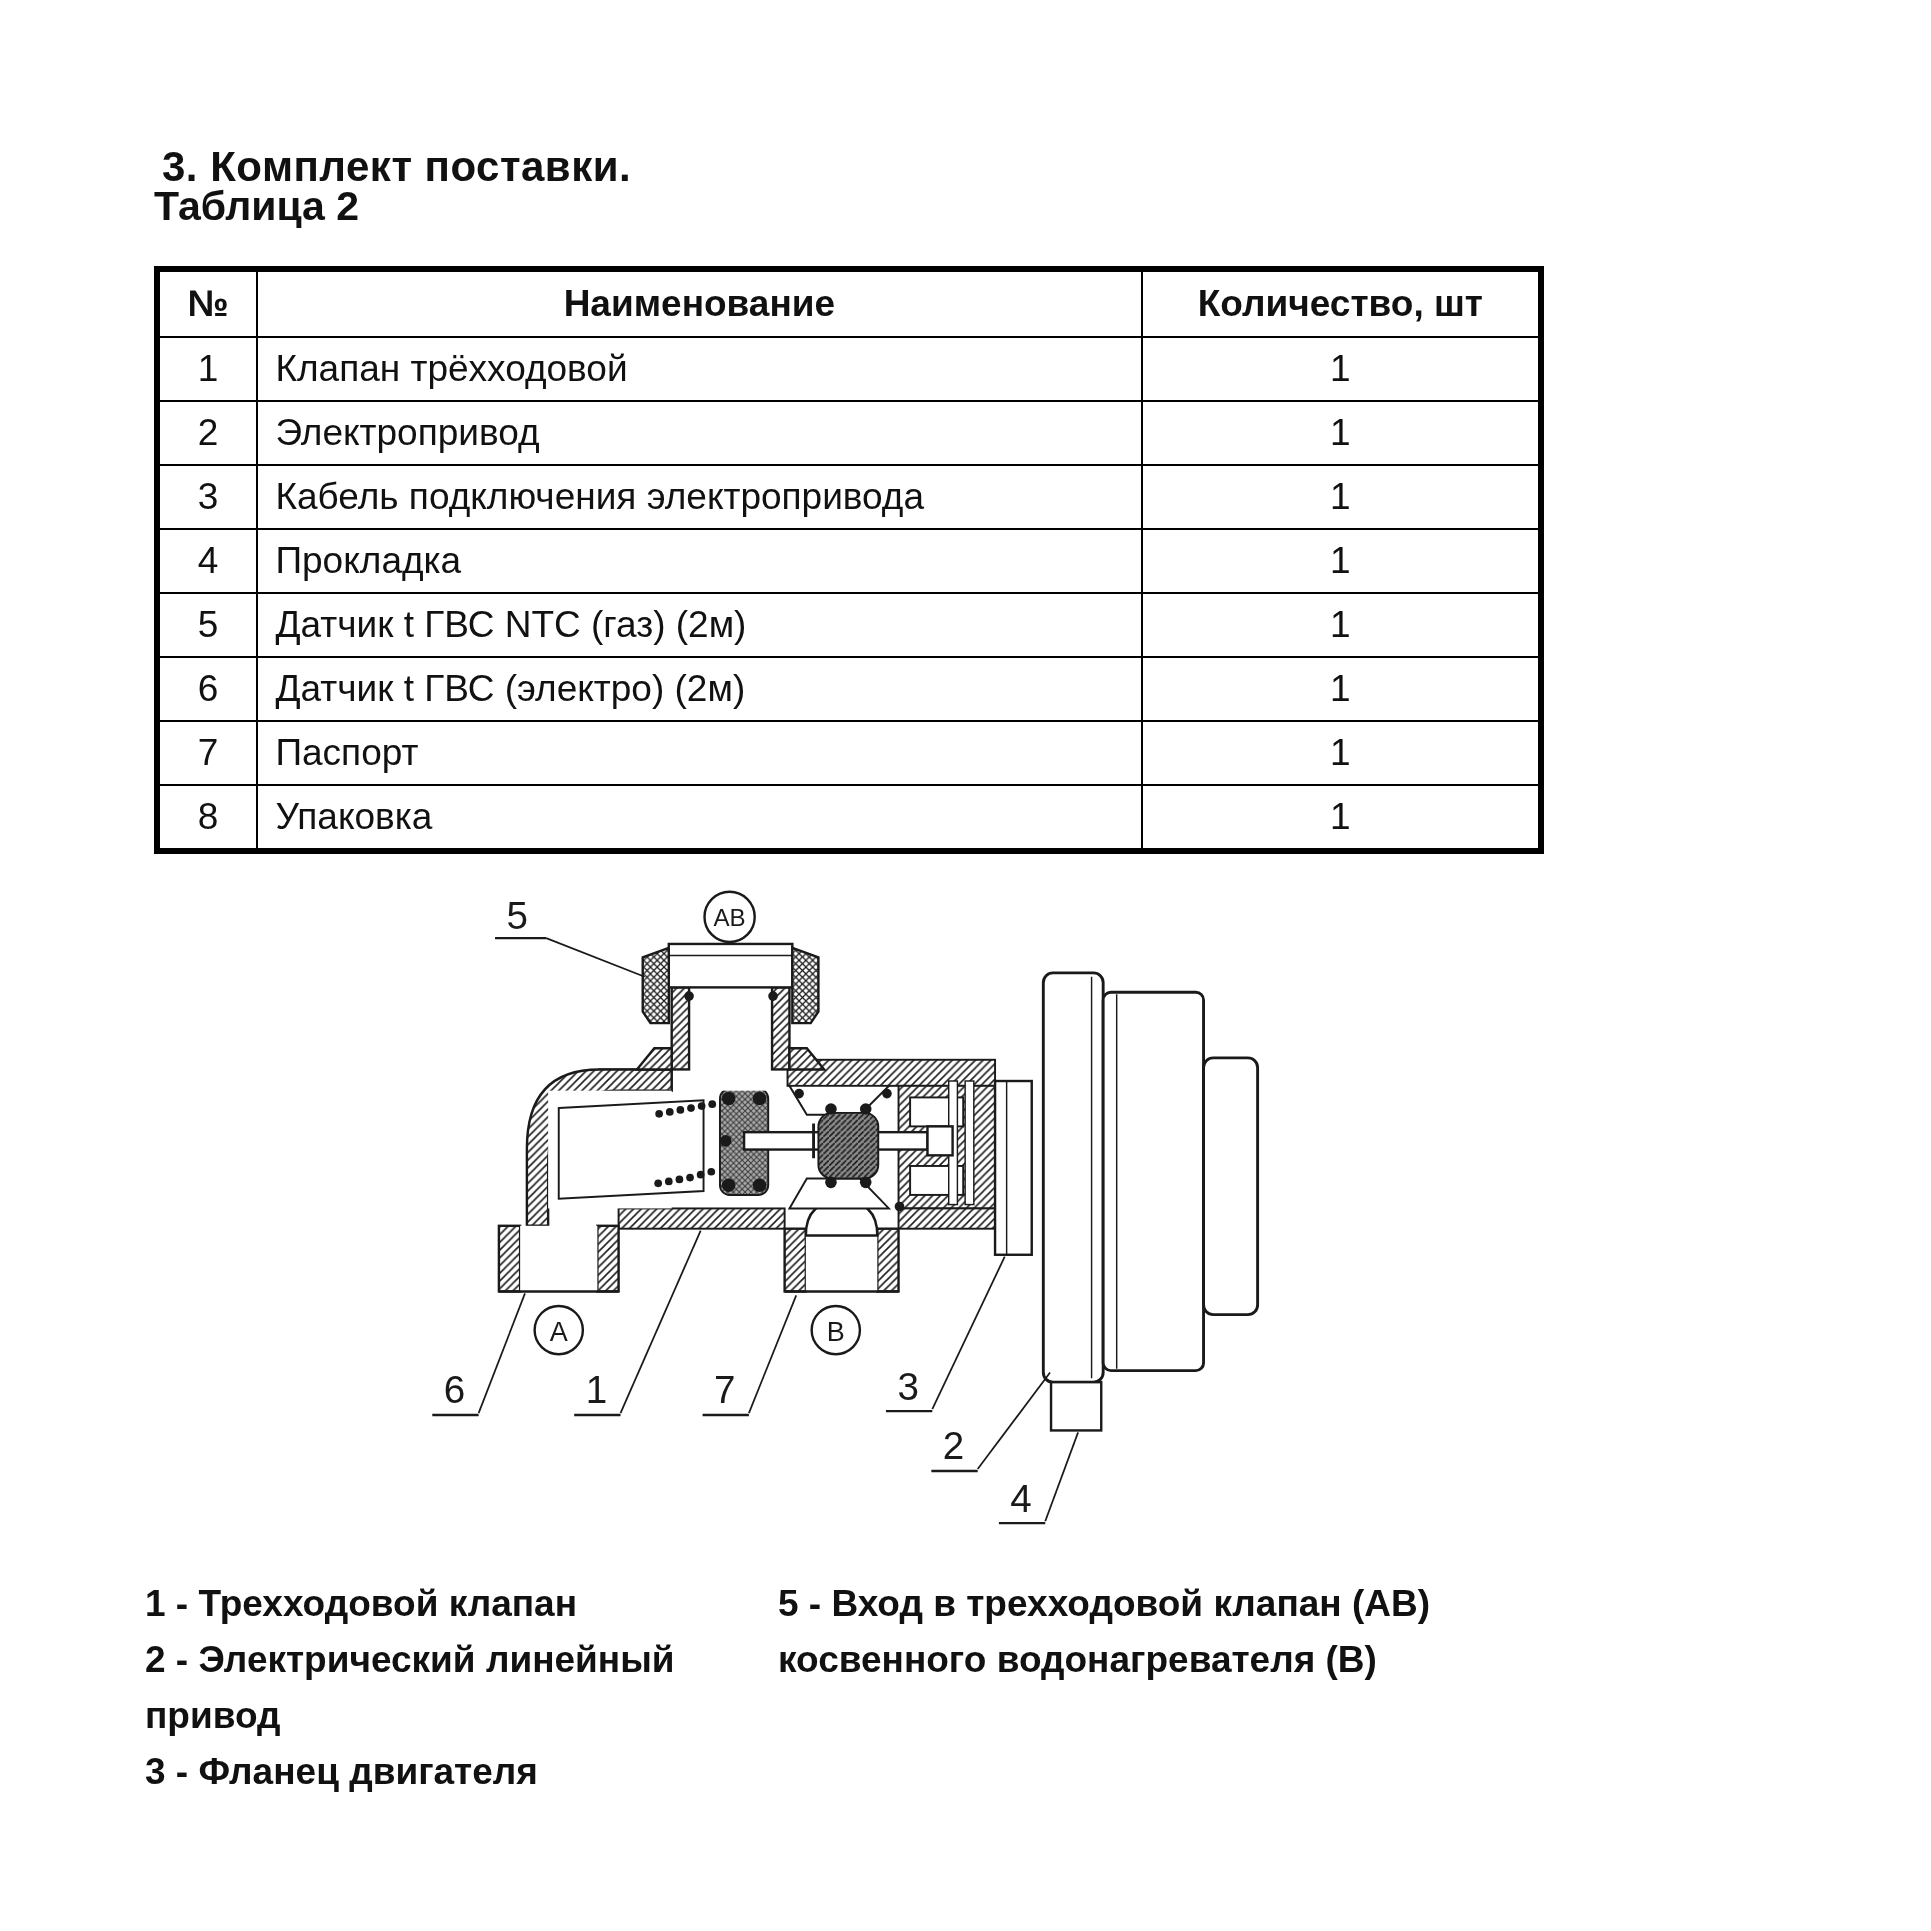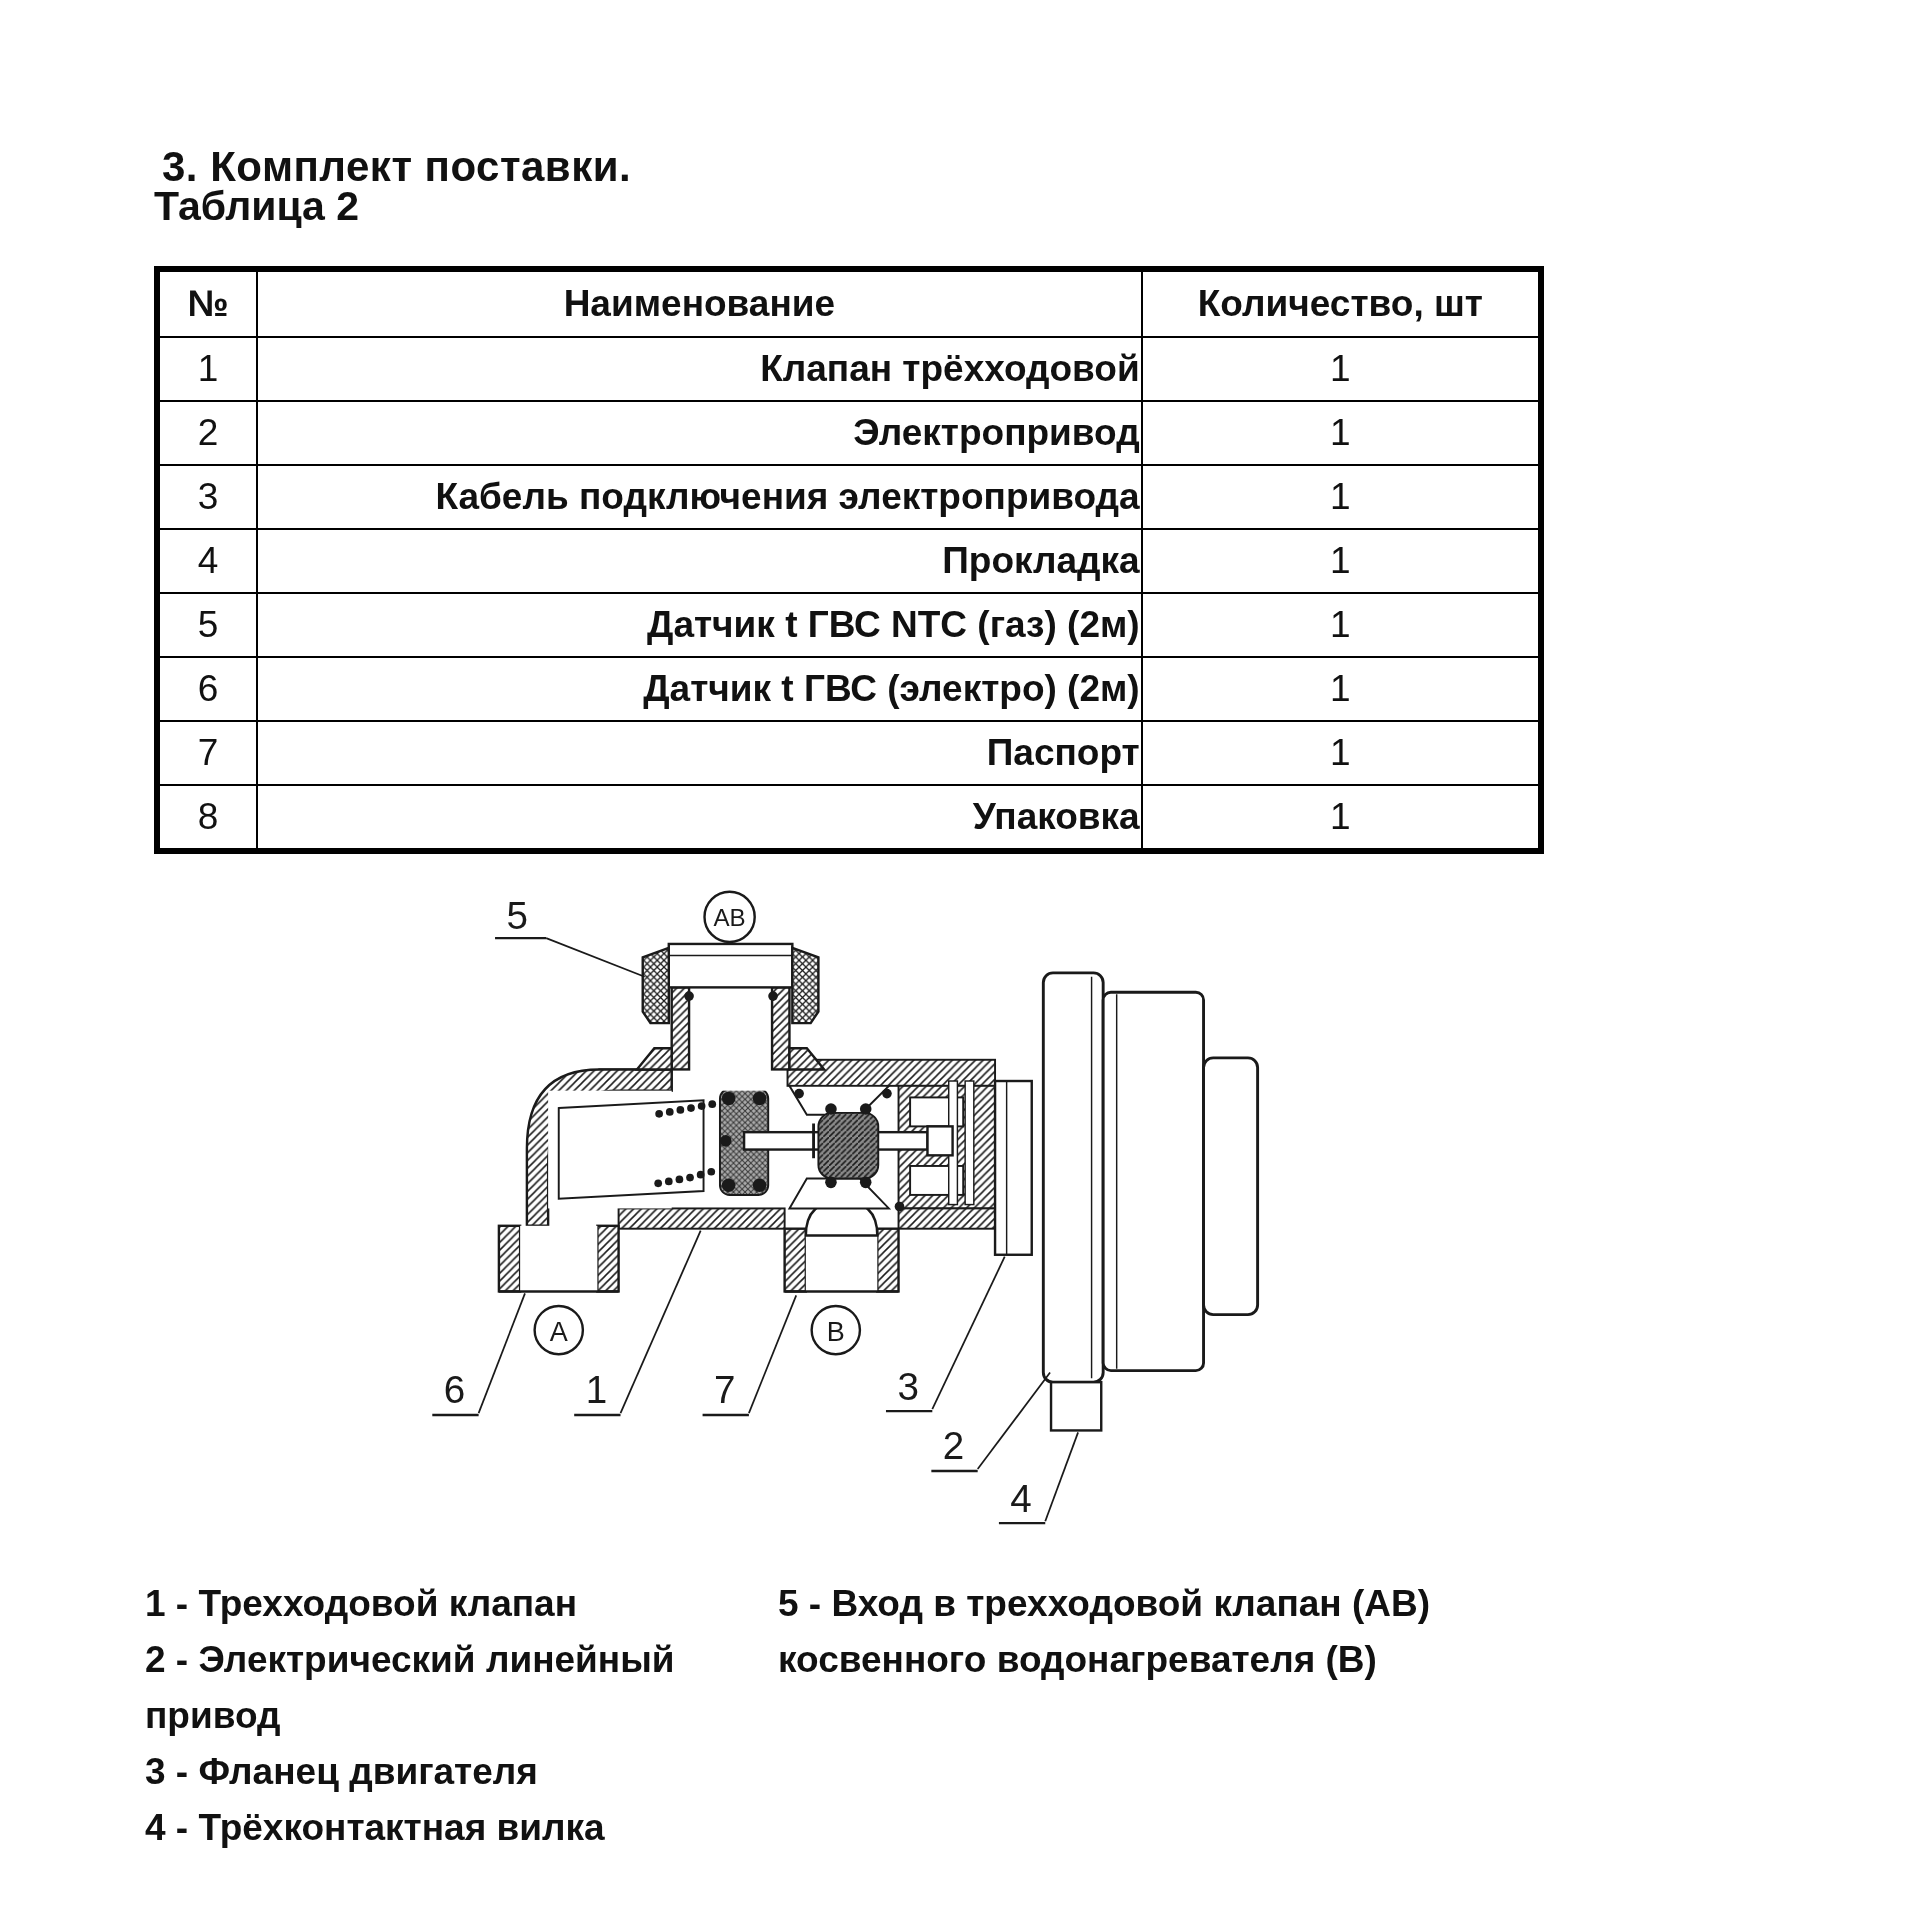--- a/index.html
+++ b/index.html
@@ -20,21 +20,21 @@
     border-collapse:collapse;table-layout:fixed;
     border:6.8px solid #000;
     font-size:37px;
   }
   table.kit th, table.kit td{
     border:2.9px solid #000;overflow:hidden;white-space:nowrap;
   }
   table.kit th{height:62px;font-weight:bold;text-align:center;}
   table.kit td{height:60px;}
   td.c-num{text-align:center;}
-  td.c-name{text-align:right;padding-left:17.4px;font-weight:bold;}
+  td.c-name{text-align:left;padding-left:17.4px;}
   td.c-qty{text-align:center;}
   .col-num{width:100px;}
   .col-name{width:884px;}
   .col-qty{width:399px;}
   .diagram{left:319px;top:859px;width:966px;height:695px;}
   .legend{font-size:37px;line-height:56px;white-space:nowrap;font-weight:bold;}
   .legend-left{left:145px;top:1576px;}
   .legend-right{left:778px;top:1576px;}
 </style>
 </head>
@@ -267,20 +267,19 @@
       <line x1="752" y1="686" x2="786" y2="594" stroke="#1a1a1a" stroke-width="1.8"></line>
     </g>
   </g>
 </svg>
 
 <div class="abs legend legend-left">
   <div>1 - Трехходовой клапан</div>
   <div>2 - Электрический линейный</div>
   <div>привод</div>
   <div>3 - Фланец двигателя</div>
-  <div>4 - Трёхконтактная вилка</div>
 </div>
 
 <div class="abs legend legend-right">
   <div>5 - Вход в трехходовой клапан (АВ)</div>
   <div>косвенного водонагревателя (В)</div>
 </div>
 
 
 </body></html>

